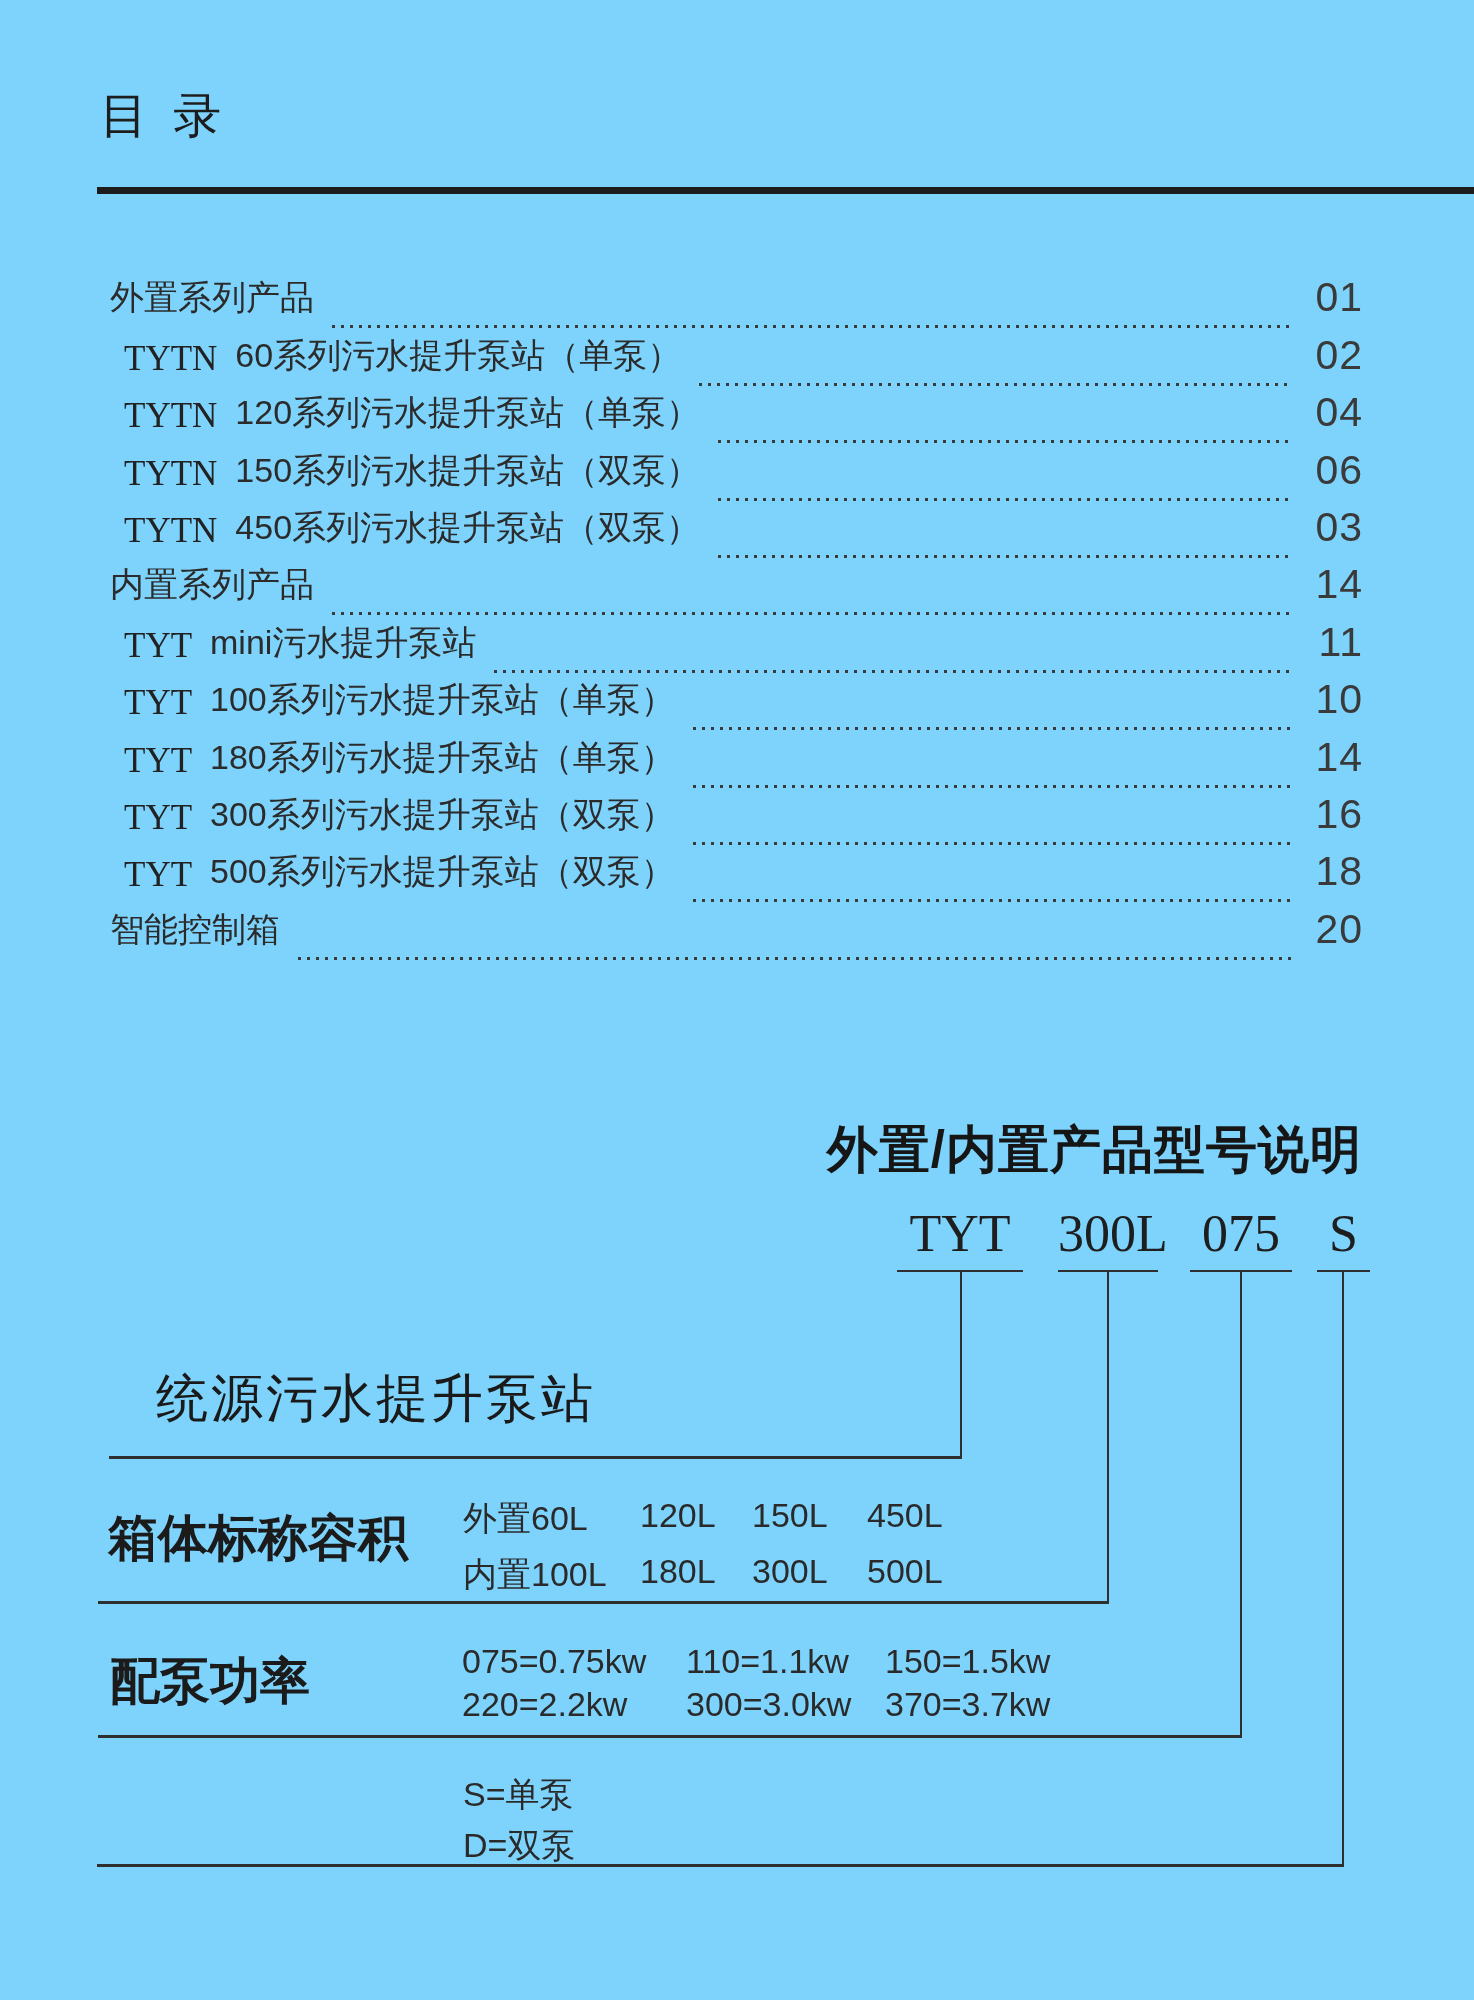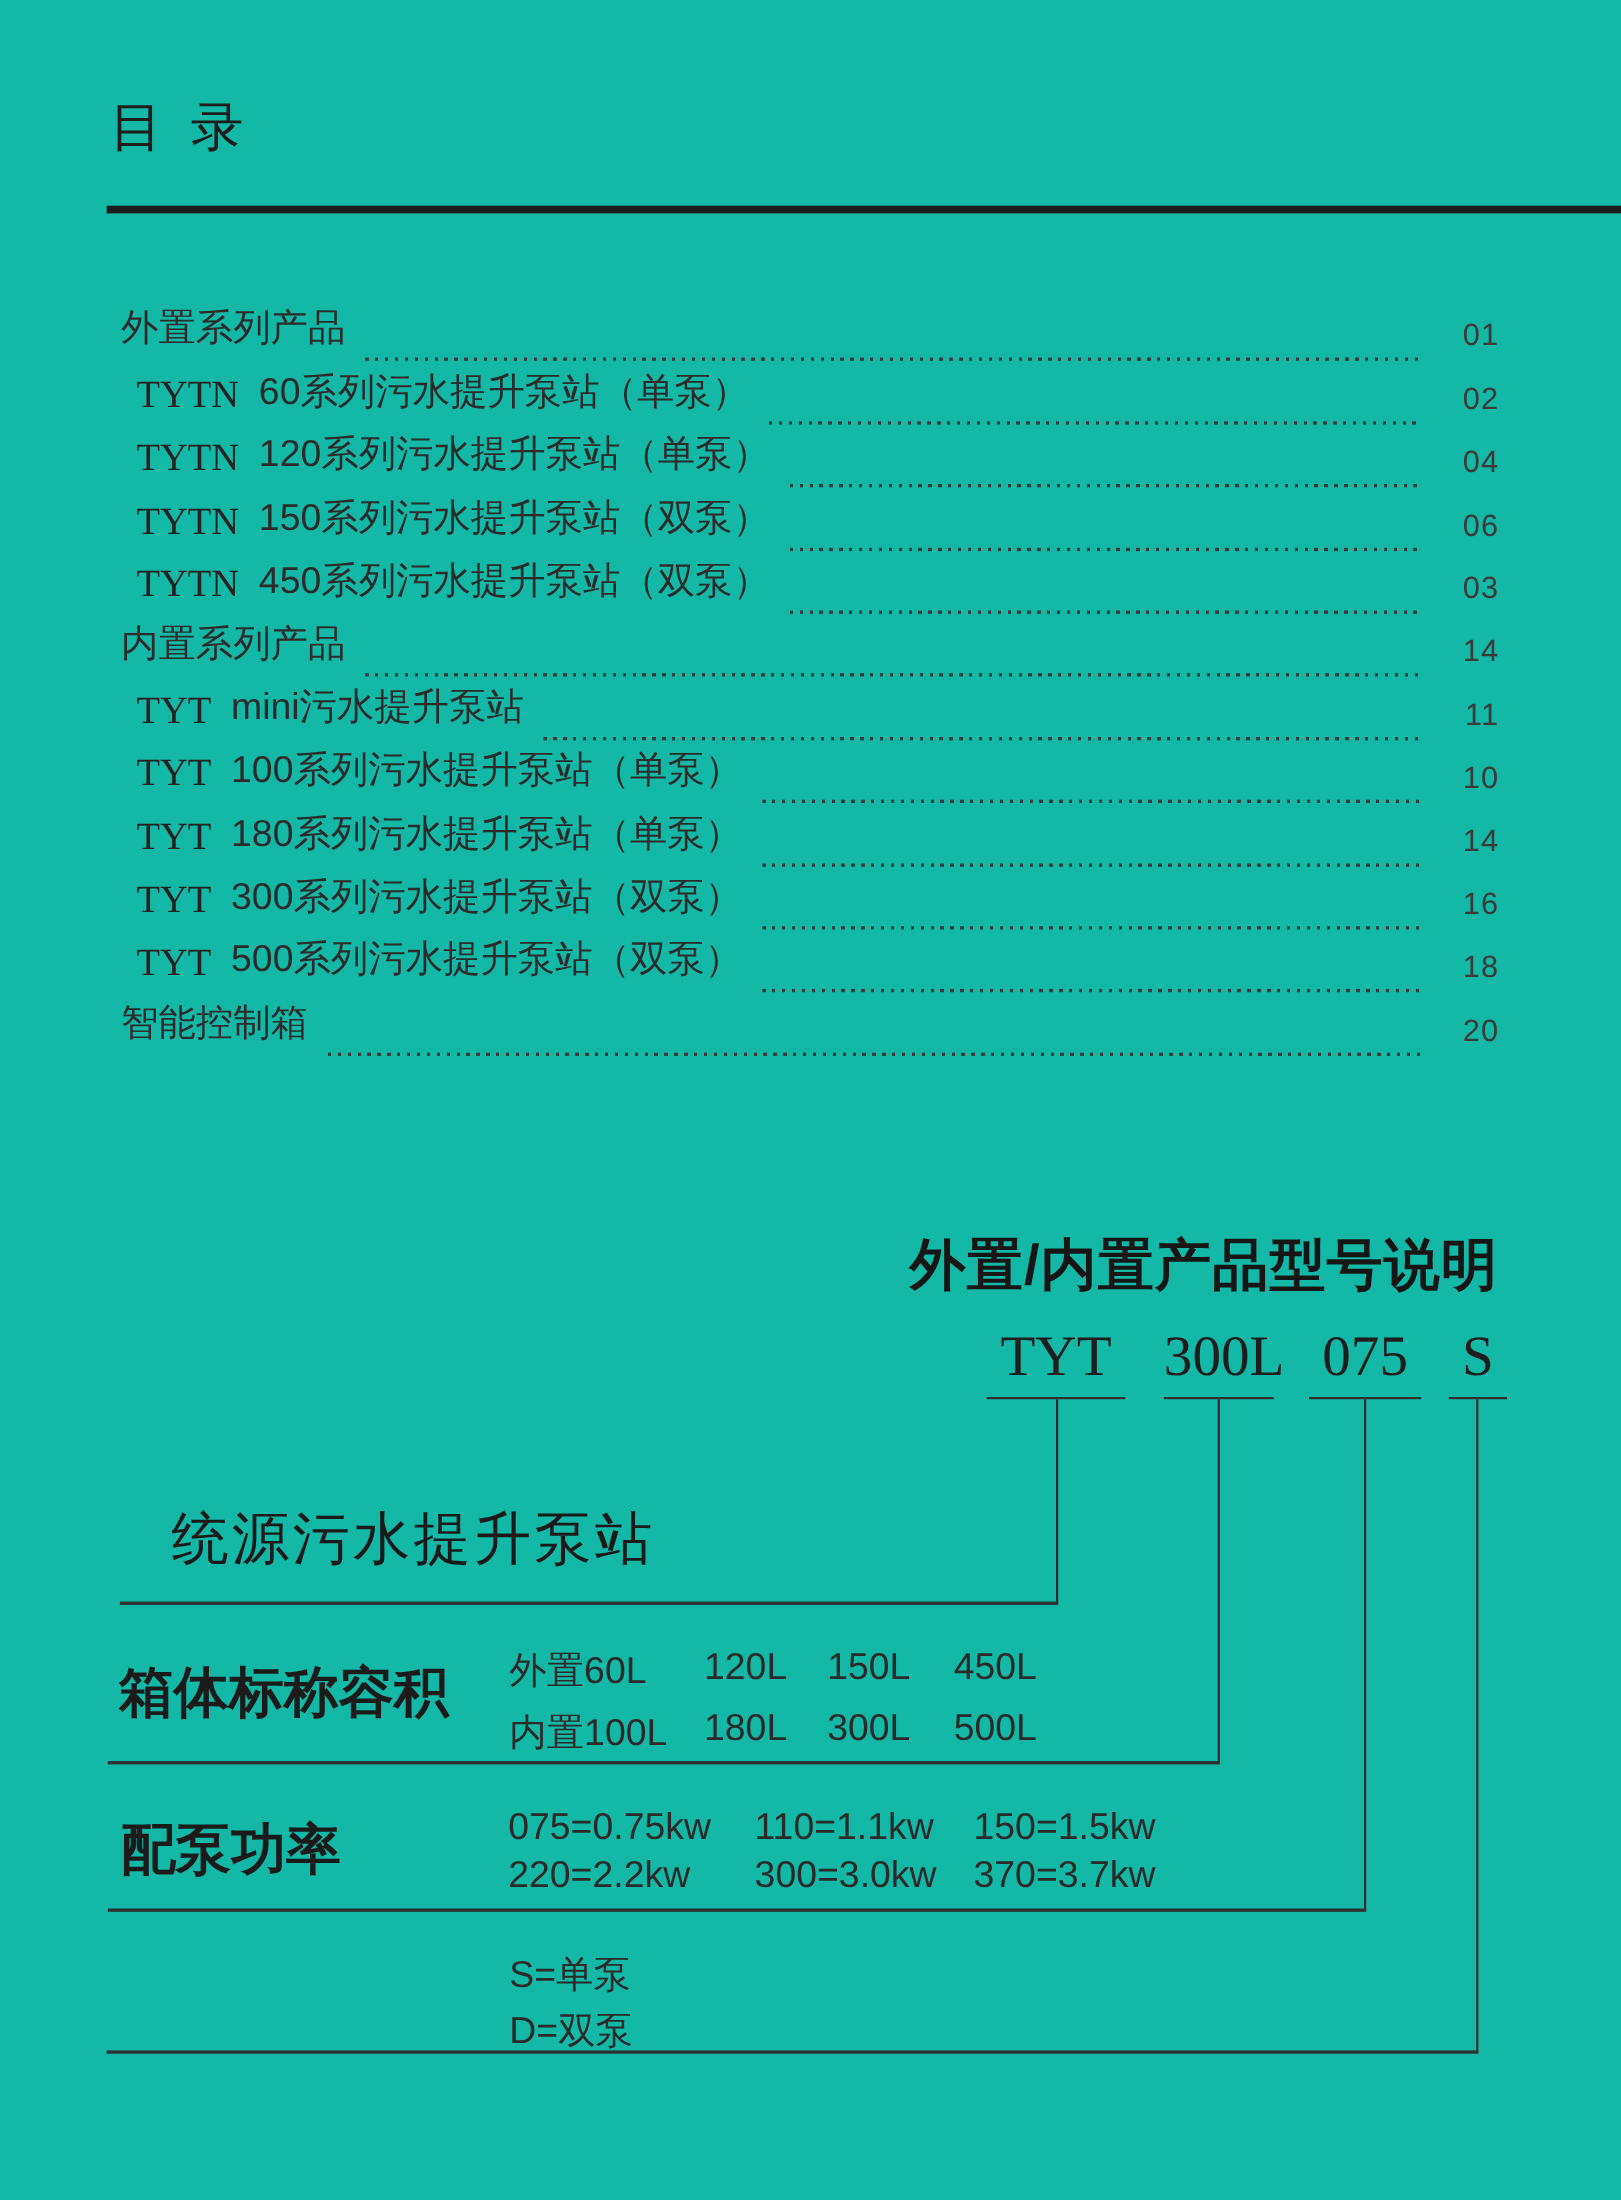--- a/index.html
+++ b/index.html
@@ -1,18 +1,18 @@
 <!DOCTYPE html>
 <html><head>
 <meta charset="utf-8">
 <style>
   html,body{margin:0;padding:0;background:#e8e8e8;}
   .page{
     position:relative;width:1474px;height:2000px;margin:0 auto;
-    background:#14b8a6;overflow:hidden;
+    background:#7dd3fc;overflow:hidden;
     font-family:"Liberation Sans","DejaVu Sans",sans-serif;
     color:#262626;
   }
   .abs{position:absolute;}
 
   
   .page-title{
     left:100px;top:84px;font-size:48px;font-weight:500;
     letter-spacing:6px;color:#1d1d1d;
   }
@@ -31,21 +31,21 @@
   .prefix{
     font-family:"Liberation Serif","DejaVu Serif",serif;
     font-size:35px;margin-right:18px;color:#222;
   }
   .prefix:empty{margin-right:0;}
   .leader{
     flex:1;height:3px;margin:0 24px 0 18px;position:relative;top:7px;
     background:repeating-linear-gradient(to right,#3a3a3a 0 3px,transparent 3px 9px);
   }
   .toc-page{
-    flex:0 0 48px;text-align:right;font-size:28px;color:#3a3a3a;
+    flex:0 0 48px;text-align:right;font-size:41px;color:#3a3a3a;
     font-weight:300;letter-spacing:1px;
   }
 
   
   .model-title{
     top:1116px;right:112px;font-size:51px;font-weight:bold;
     letter-spacing:1px;color:#161616;
   }
   .seg{
     top:1204px;text-align:center;

